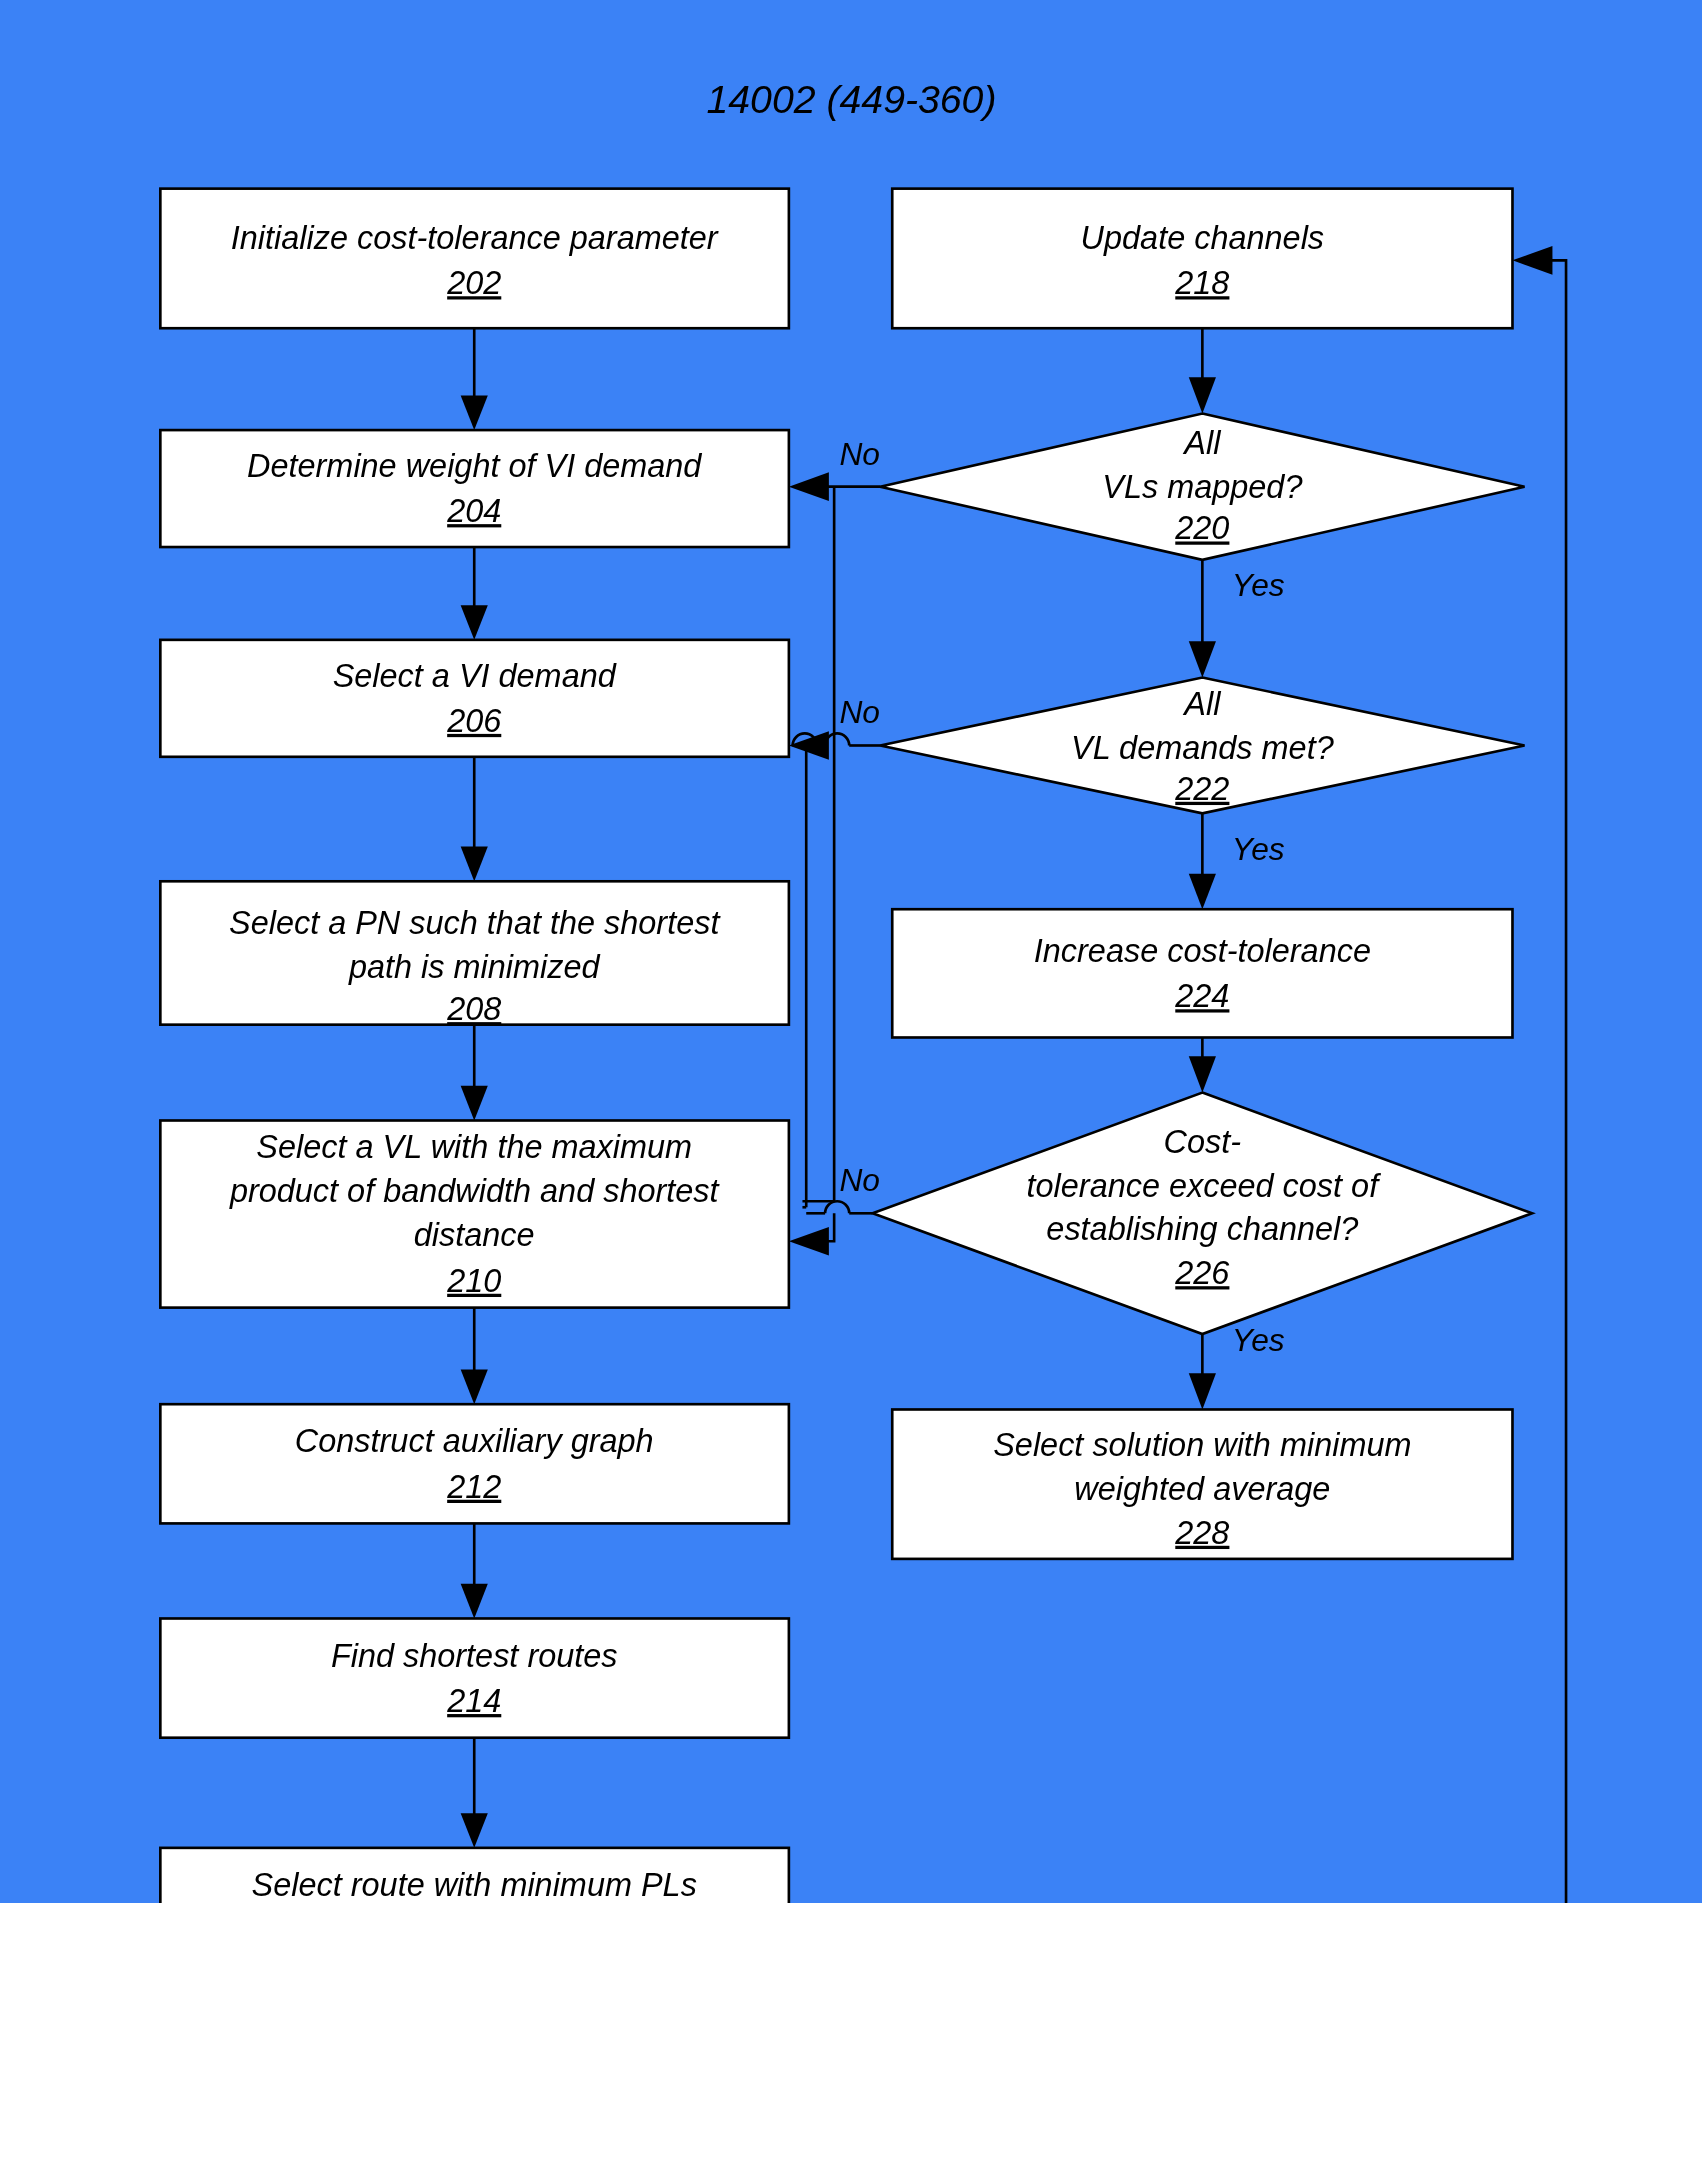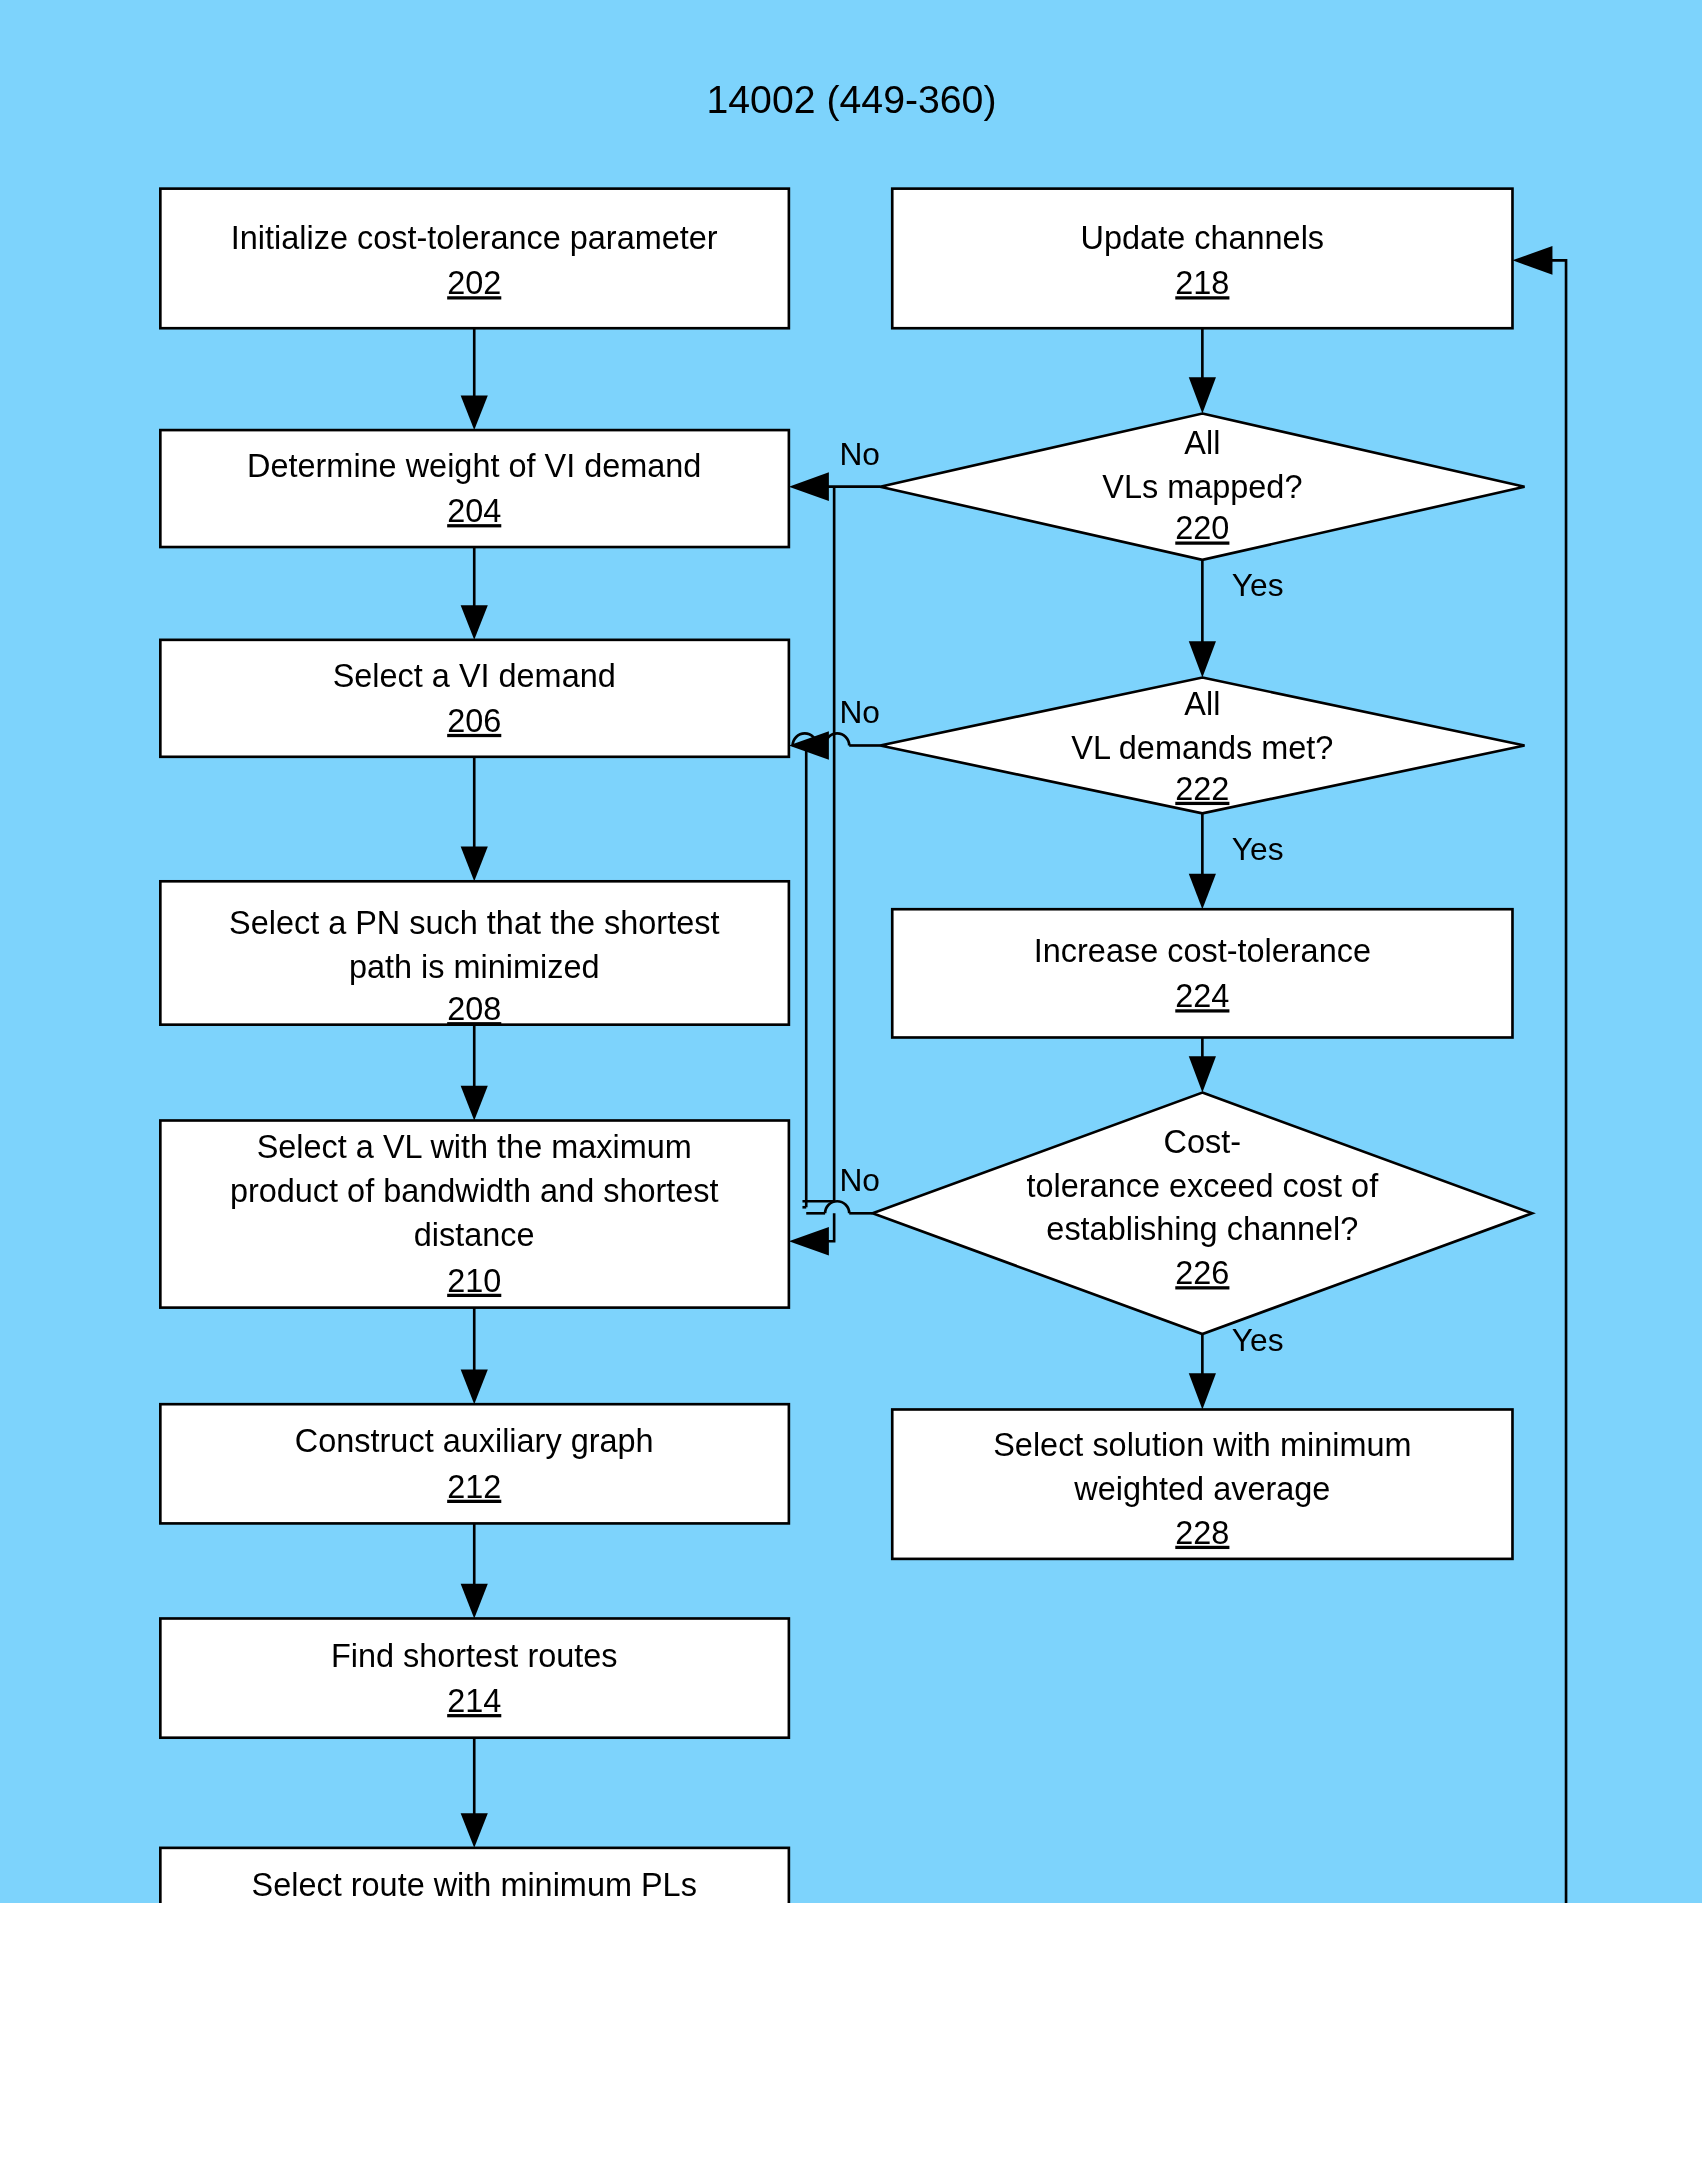--- a/index.html
+++ b/index.html
@@ -4,23 +4,24 @@
 <style>
   html, body {
     margin: 0;
     padding: 0;
     background: #ffffff;
   }
   #page {
     position: relative;
     width: 1703px;
     height: 1903px;
-    background: #7dd3fc;
+    background: #3b82f6;
     font-family: "Liberation Sans", sans-serif;
     overflow: hidden;
+    font-style: italic;
   }
   #flow {
     position: absolute;
     top: 0;
     left: 0;
     width: 1703px;
     height: 2161px;
   }
   .hdr {
     font-size: 52px;

